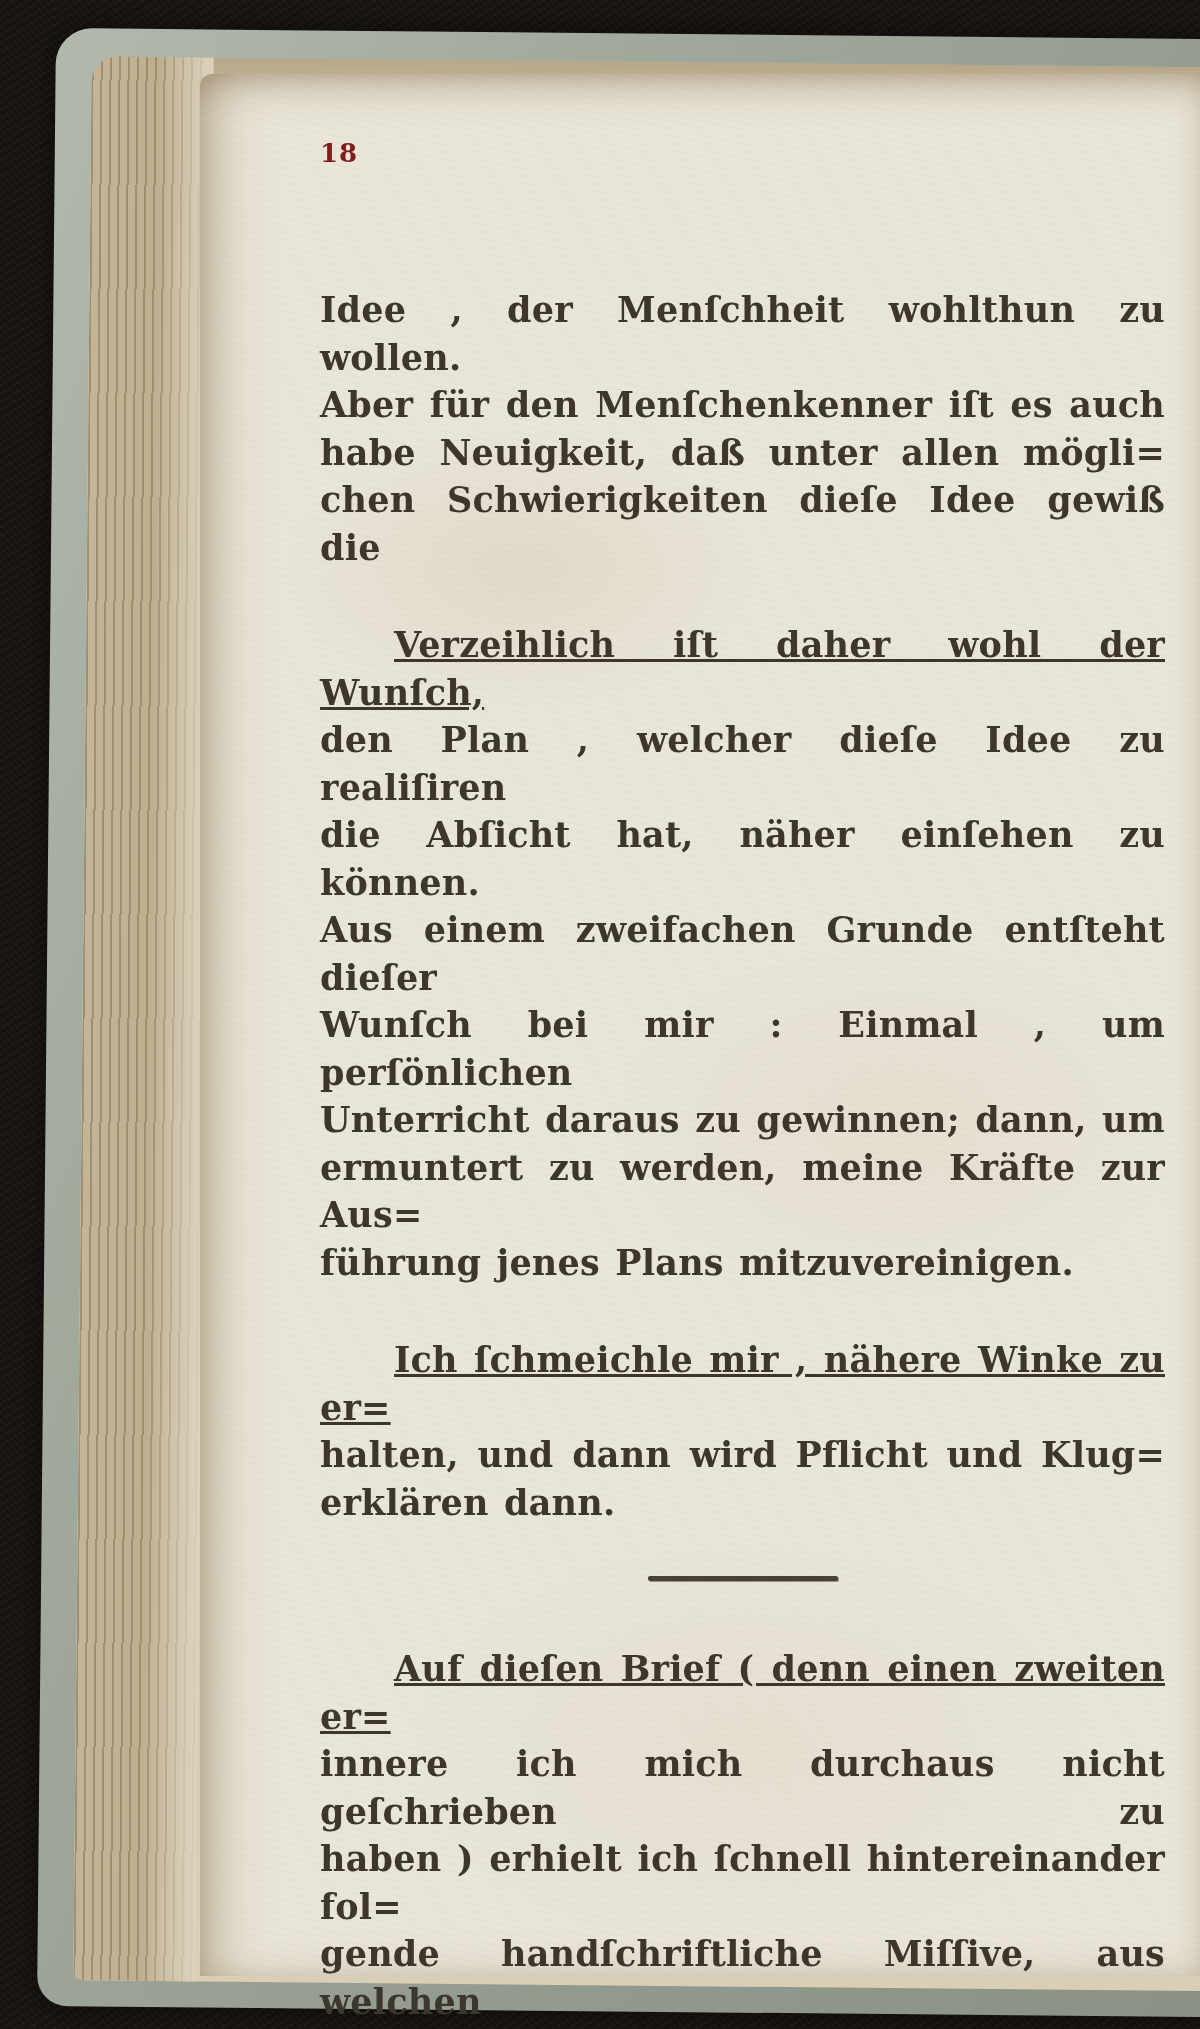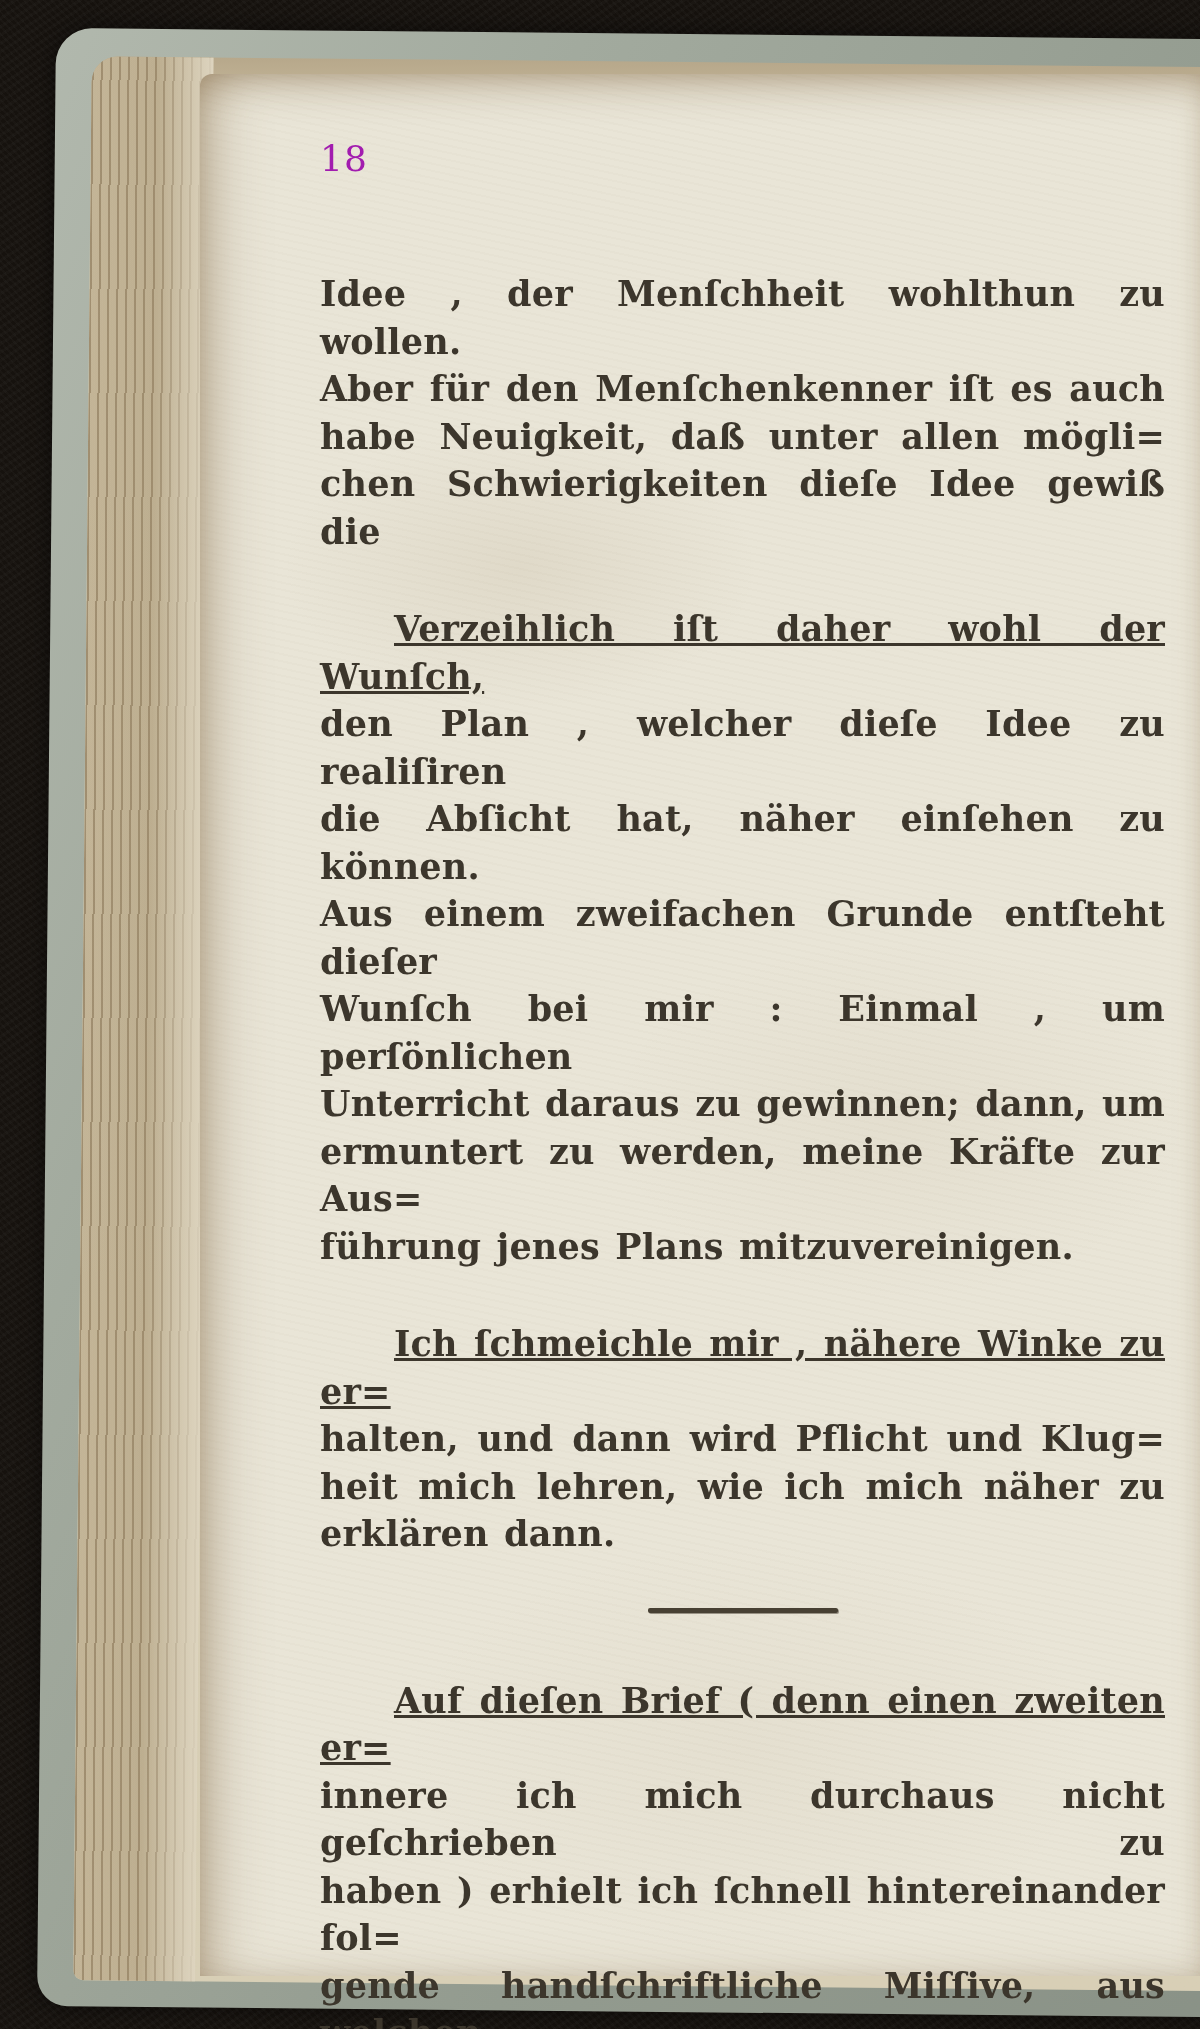--- a/index.html
+++ b/index.html
@@ -43,28 +43,28 @@
   .page::before{
     content:"";position:absolute;inset:0;pointer-events:none;
     background:
       radial-gradient(ellipse 340px 200px at 32% 26%, rgba(140,115,75,0.10), rgba(0,0,0,0) 70%),
       radial-gradient(ellipse 420px 260px at 70% 55%, rgba(140,115,75,0.06), rgba(0,0,0,0) 70%),
       radial-gradient(ellipse 500px 300px at 55% 88%, rgba(140,115,75,0.05), rgba(0,0,0,0) 70%),
       repeating-linear-gradient(12deg, rgba(120,100,70,0.022) 0 2px, rgba(0,0,0,0) 2px 7px);
   }
   .page-number{
     position:absolute;left:120px;top:64px;
-    font-size:36px;font-weight:normal;color:#a21caf;letter-spacing:1px;
+    font-size:26px;font-weight:bold;color:#7f1d1d;letter-spacing:1px;
   }
   .text-block{
     position:absolute;left:120px;top:196px;width:845px;
     font-size:35px;font-weight:bold;color:#3c362c;
     line-height:47.5px;letter-spacing:0.2px;word-spacing:3px;
   }
-  .paragraph{margin:0 0 50px 0;}
+  .paragraph{margin:16px 0 50px 0;}
   .line{text-align:justify;text-align-last:justify;white-space:normal;}
   .line.indent{text-indent:74px;text-decoration:underline;}
   .line.last{text-align-last:left;}
   .divider{
     width:190px;height:5px;margin:48px auto 64px auto;
     background:#474033;border-radius:2px;
     box-shadow:1px 1px 0 rgba(71,64,51,0.5);
   }
 </style>
 </head>
@@ -91,21 +91,20 @@
           <div class="line">die Abſicht hat, näher einſehen zu können.</div>
           <div class="line">Aus einem zweifachen Grunde entſteht dieſer</div>
           <div class="line">Wunſch bei mir : Einmal , um perſönlichen</div>
           <div class="line">Unterricht daraus zu gewinnen; dann, um</div>
           <div class="line">ermuntert zu werden, meine Kräfte zur Aus=</div>
           <div class="line last">führung jenes Plans mitzuvereinigen.</div>
         </div>
         <div class="paragraph">
           <div class="line indent">Ich ſchmeichle mir , nähere Winke zu er=</div>
           <div class="line">halten, und dann wird Pflicht und Klug=</div>
-          <div class="line">heit mich lehren, wie ich mich näher zu</div>
           <div class="line last">erklären dann.</div>
         </div>
         <div class="divider"></div>
         <div class="paragraph">
           <div class="line indent">Auf dieſen Brief ( denn einen zweiten er=</div>
           <div class="line">innere ich mich durchaus nicht geſchrieben zu</div>
           <div class="line">haben ) erhielt ich ſchnell hintereinander fol=</div>
           <div class="line">gende handſchriftliche Miſſive, aus welchen</div>
         </div>
       </div>

